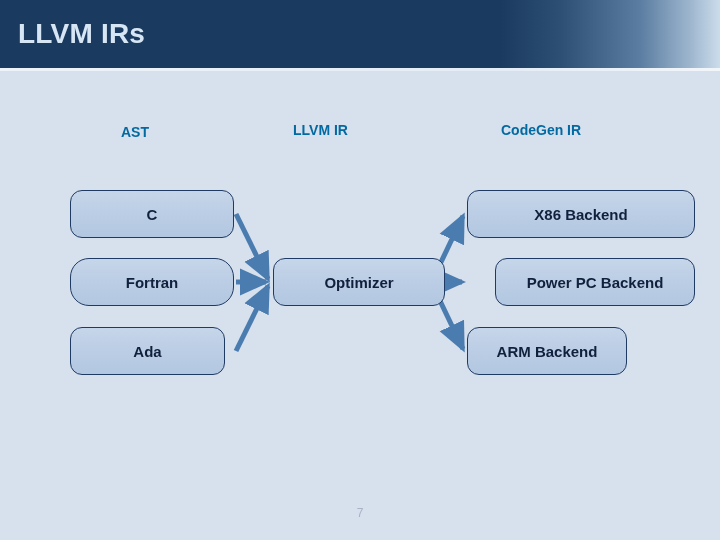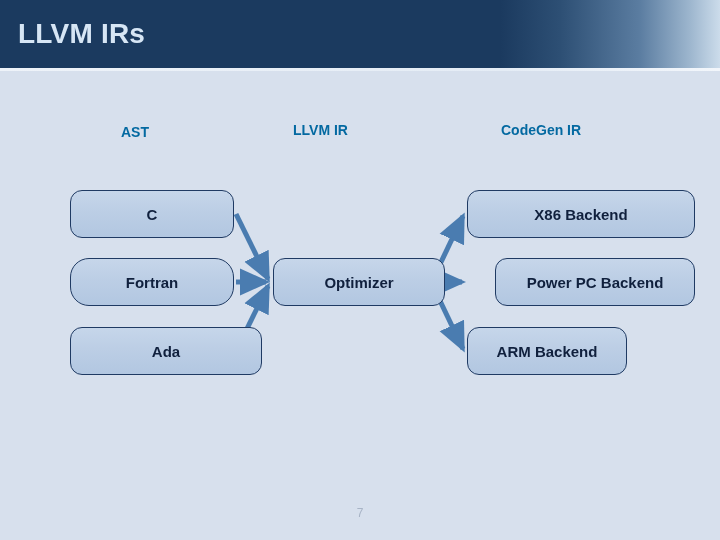--- a/index.html
+++ b/index.html
@@ -73,21 +73,21 @@
   .flow-box span {
     font-size: 15px;
     font-weight: bold;
     color: #10203d;
     white-space: nowrap;
   }
 
   
   #box-c        { left: 70px;  top: 190px; width: 164px; height: 48px; }
   #box-fortran  { left: 70px;  top: 258px; width: 164px; height: 48px; border-radius: 19px; }
-  #box-ada      { left: 70px;  top: 327px; width: 192px; height: 48px; }
+  #box-ada      { left: 70px;  top: 327px; width: 155px; height: 48px; }
   
   #box-optimizer{ left: 273px; top: 258px; width: 172px; height: 48px; }
   
   #box-x86      { left: 467px; top: 190px; width: 228px; height: 48px; }
   #box-ppc      { left: 467px; top: 258px; width: 200px; height: 48px; margin-left: 28px; }
   #box-arm      { left: 467px; top: 327px; width: 160px; height: 48px; }
 
   
   #arrow-layer {
     position: absolute;

